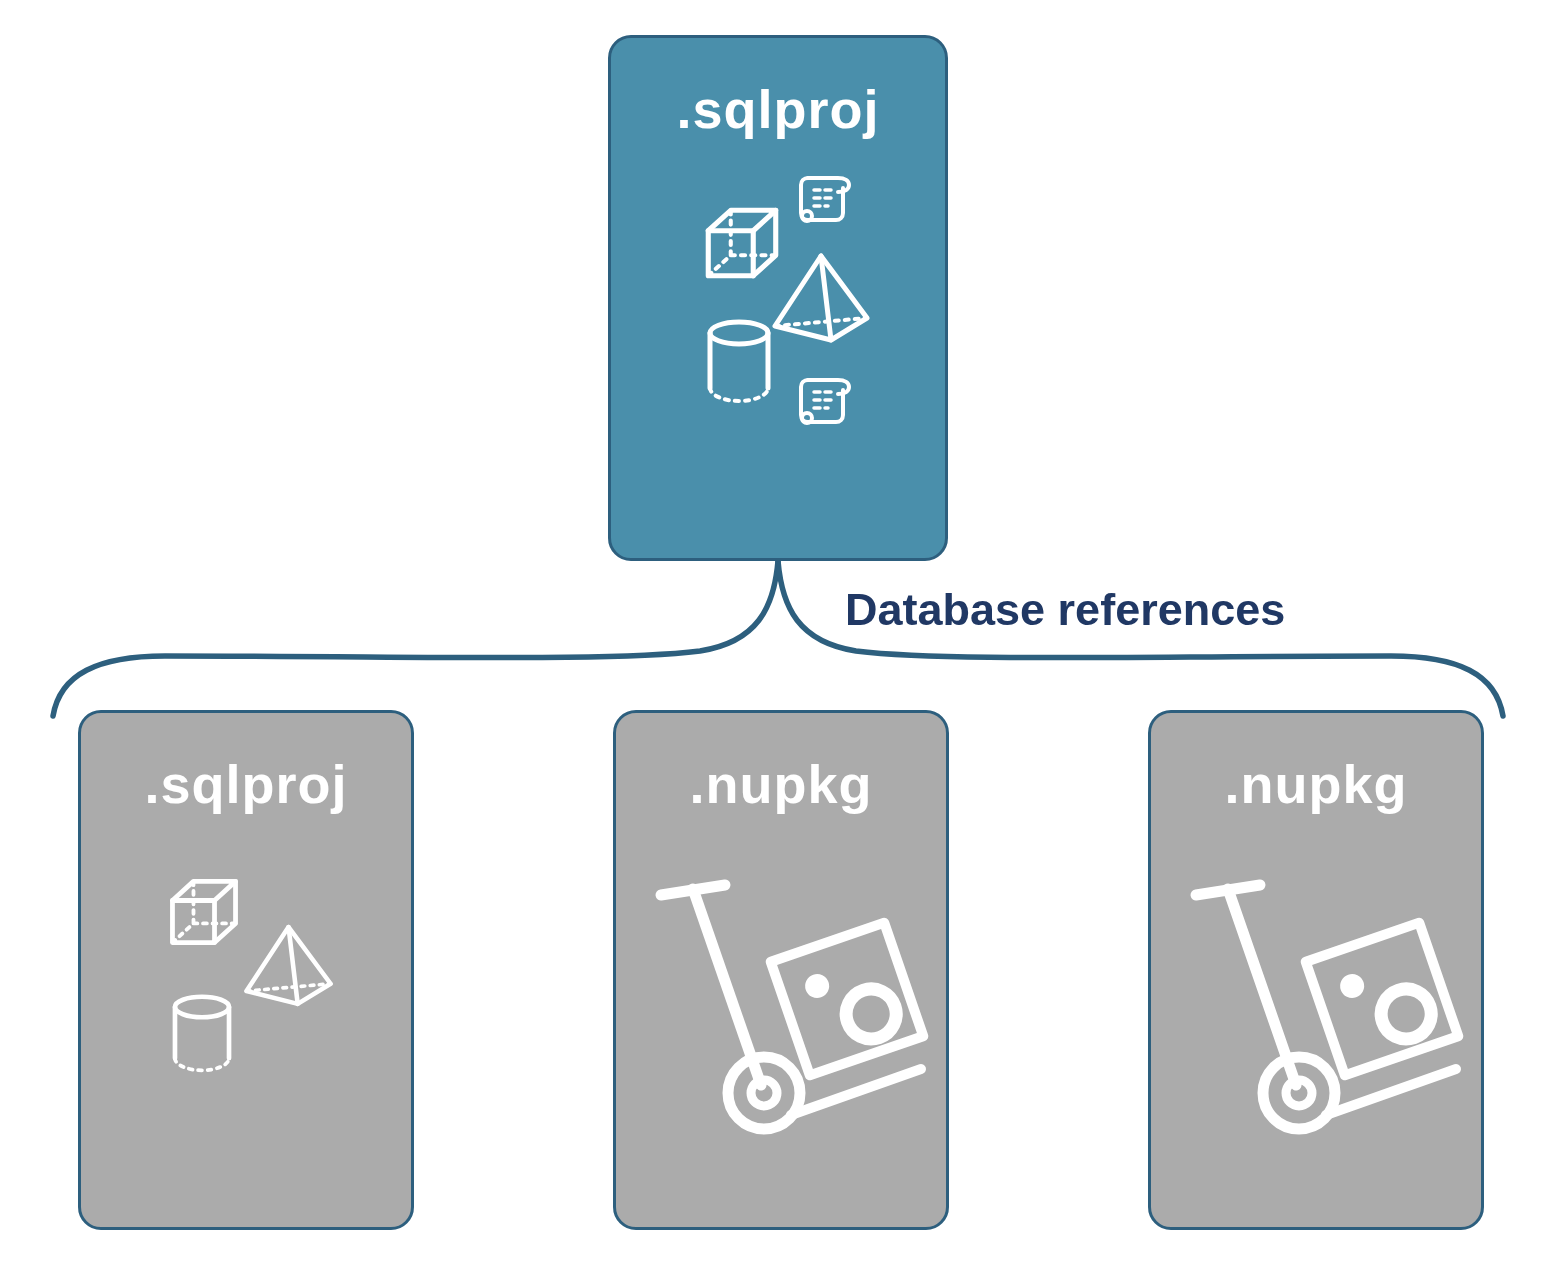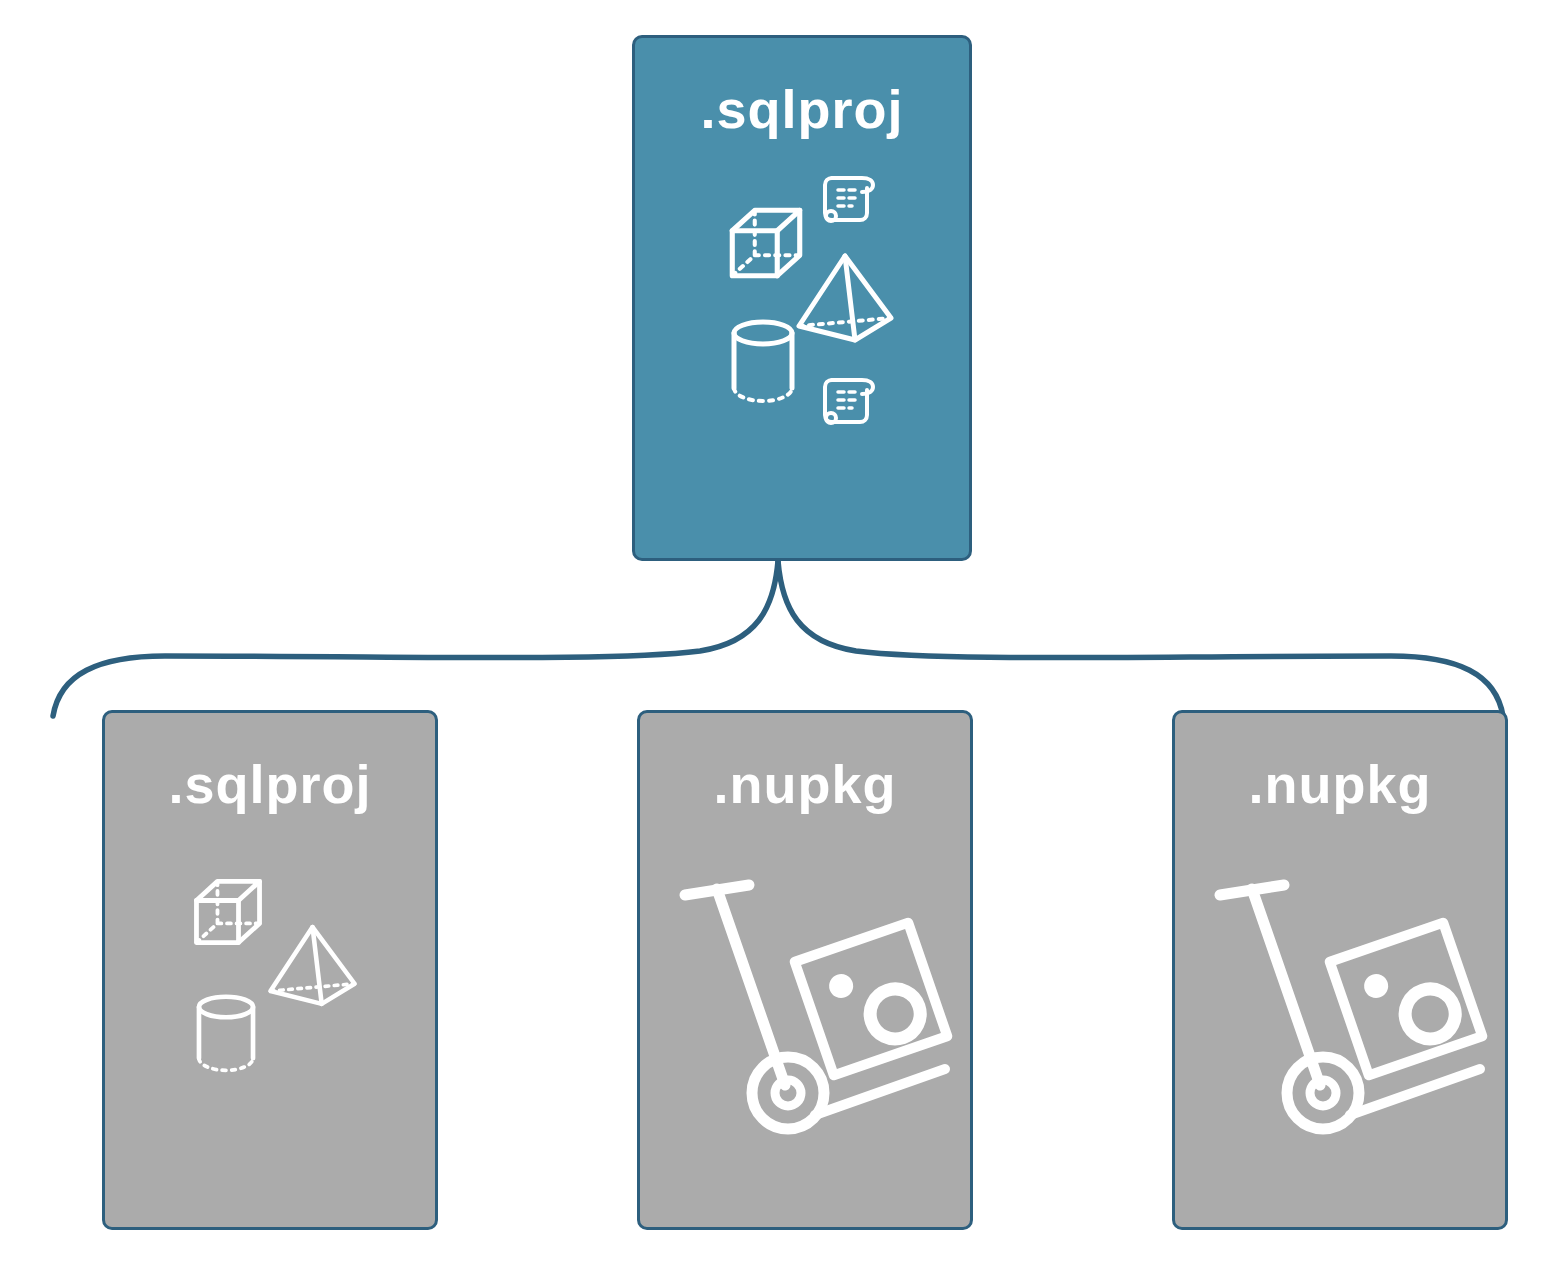--- a/index.html
+++ b/index.html
@@ -1,20 +1,20 @@
 <!DOCTYPE html>
 <html style="--bg: #ffffff; --primary: #4a8fab; --gray: #ababab; --stroke: #2d5f7e; --label: #203864; --icon: #ffffff;"><head>
 <meta charset="utf-8">
 <style>
   html,body{margin:0;padding:0;background:#ffffff;}
   .canvas{
     position:relative;width:1566px;height:1274px;background:var(--bg,#ffffff);
     font-family:"Liberation Sans",sans-serif;overflow:hidden;
   }
-  .card{position:absolute;box-sizing:border-box;border-radius:10px;margin-left:24px;}
+  .card{position:absolute;box-sizing:border-box;border-radius:23px;}
   .card.root{
     left:608px;top:35px;width:340px;height:526px;
     background:var(--primary,#4a8fab);border:3px solid var(--stroke,#2d5f7e);
   }
   .card.child{
     top:710px;width:336px;height:520px;
     background:var(--gray,#ababab);border:3px solid var(--stroke,#2d5f7e);
   }
   #child-0{left:78px;}
   #child-1{left:613px;}
@@ -84,20 +84,21 @@
 
 <div class="canvas">
 
   <svg class="connector" width="1566" height="1274" viewBox="0 0 1566 1274">
     <g fill="none" stroke="currentColor" stroke-width="5.5" stroke-linecap="round">
       <path d="M778 561 C774 608 757 642 700 651 C610 662 420 656 165 656 C98 656 60 674 53 716"></path>
       <path d="M778 561 C782 608 799 642 856 651 C946 662 1136 656 1391 656 C1458 656 1496 674 1503 716"></path>
     </g>
   </svg>
 
+  <div class="edge-label">Database references</div>
 
   <div class="card root" id="root-card">
     <div class="card-title">.sqlproj</div>
     <svg class="icon" style="left:85px;top:158px" width="92" height="92">
         <use href="#sym-cube"></use>
       </svg>
     <svg class="icon" style="left:183px;top:128px" width="62" height="62">
         <use href="#sym-scroll"></use>
       </svg>
     <svg class="icon" style="left:158px;top:212px" width="105" height="95">

